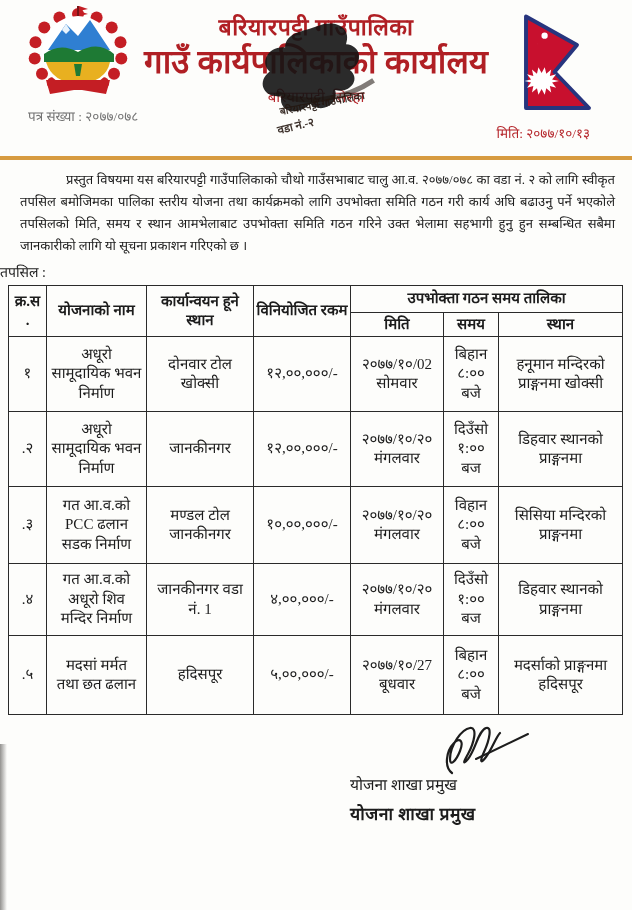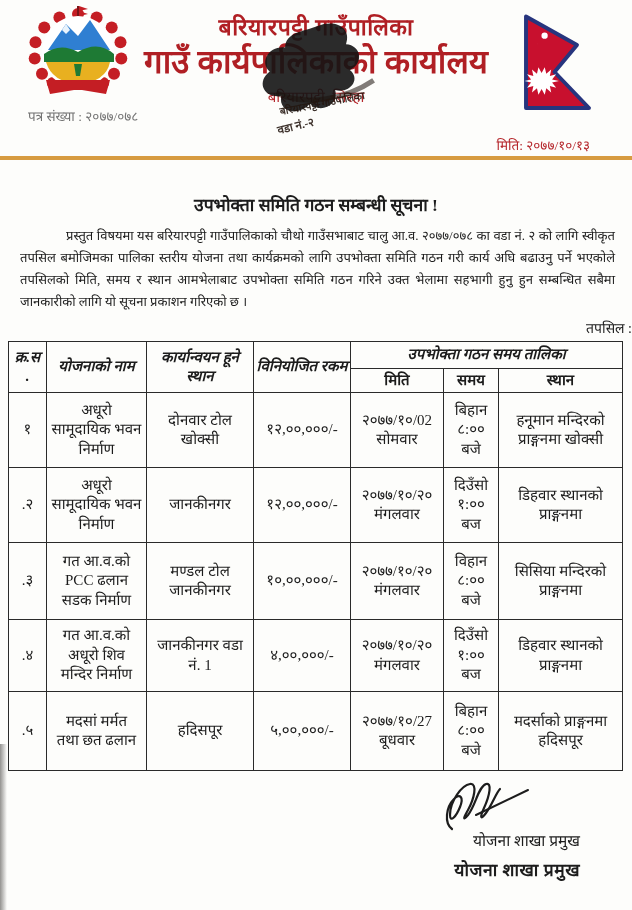--- a/index.html
+++ b/index.html
@@ -15,38 +15,38 @@
   .address{position:absolute;left:0;right:0;top:86px;text-align:center;
            font-size:15px;color:#b5262b;z-index:1;}
   .stamp{position:absolute;left:236px;top:20px;width:170px;height:136px;z-index:3;
          transform:rotate(-4deg);}
   .stamp svg{position:absolute;left:0;top:0;}
   .stamp-line{position:absolute;left:0;width:100%;text-align:center;color:#241710;
               font-weight:700;opacity:.88;}
   .stamp-line.l1{top:76px;font-size:10.5px;transform:rotate(-7deg);}
   .stamp-line.l2{top:96px;left:-28px;font-size:11.5px;transform:rotate(-10deg);}
   .meta-left{position:absolute;left:28px;top:102px;font-size:13.5px;color:#737373;line-height:29px;}
-  .meta-right{position:absolute;right:42px;top:136px;font-size:13.5px;color:#b5262b;}
+  .meta-right{position:absolute;right:42px;top:124px;font-size:13.5px;color:#b5262b;}
   .rule{position:absolute;left:0;right:0;top:156px;height:4px;background:#d79b40;}
   
   .content{position:absolute;left:0;right:0;top:160px;}
   .notice-title{margin-top:32px;text-align:center;font-size:17.5px;font-weight:700;}
   .body-text{margin:9px 17px 0 20px;font-size:13px;line-height:22px;
              text-align:justify;text-indent:46px;}
-  .tapasil{margin-top:5px;text-align:right;font-size:14px;padding-left:30px;}
+  .tapasil{margin-top:5px;text-align:left;font-size:14px;}
   
   table{border-collapse:collapse;margin:4px 9px 0 8px;width:614px;table-layout:fixed;}
   th,td{border:1.6px solid #2a2a2a;padding:1px 2px;text-align:center;vertical-align:middle;
         font-size:15px;line-height:1.3;overflow:hidden;}
   th{font-weight:700;}
   .pre{white-space:pre-line;}
-  tr.h1{height:27px;font-style:italic;} tr.h2{height:24px;}
+  tr.h1{height:27px;} tr.h2{height:24px;}
   tr.r0{height:75px;} tr.r1{height:75px;} tr.r2{height:77px;} tr.r3{height:72px;} tr.r4{height:79px;}
   
-  .footer{margin-top:8px;width:230px;margin-left:auto;margin-right:52px;text-align:right;}
+  .footer{margin-top:8px;width:230px;margin-left:auto;margin-right:52px;text-align:left;}
   .sig{display:block;margin:0 auto -4px 84px;}
   .designation{font-size:15.5px;margin-top:0;}
   .designation-stamp{font-size:17.5px;font-weight:800;margin-top:6px;letter-spacing:.5px;}
   
   .scan-edge{position:absolute;left:0;top:744px;width:7px;height:166px;
              background:linear-gradient(to right,rgba(60,58,55,.55),rgba(60,58,55,0));}
 </style>
 </head>
 <body>
 
@@ -107,21 +107,20 @@
   </div>
 
   <div class="meta-left">
     <div>पत्र संख्या : २०७७/०७८</div>
   </div>
   <div class="meta-right">मिति: २०७७/१०/१३</div>
 
   <div class="rule"></div>
 
   <div class="content">
-    <div class="notice-title">उपभोक्ता समिति गठन सम्बन्धी सूचना !</div>
     <div class="body-text">प्रस्तुत विषयमा यस बरियारपट्टी गाउँपालिकाको चौथो गाउँसभाबाट चालु आ.व. २०७७/०७८ का वडा नं. २ को लागि स्वीकृत तपसिल बमोजिमका पालिका स्तरीय योजना तथा कार्यक्रमको लागि उपभोक्ता समिति गठन गरी कार्य अघि बढाउनु पर्ने भएकोले तपसिलको मिति, समय र स्थान आमभेलाबाट उपभोक्ता समिति गठन गरिने उक्त भेलामा सहभागी हुनु हुन सम्बन्धित सबैमा जानकारीको लागि यो सूचना प्रकाशन गरिएको छ ।</div>
     <div class="tapasil">तपसिल :</div>
 
     <table>
       <colgroup>
         <col style="width:38px">
           <col style="width:100px">
           <col style="width:107px">
           <col style="width:97px">
         <col style="width:93px">

